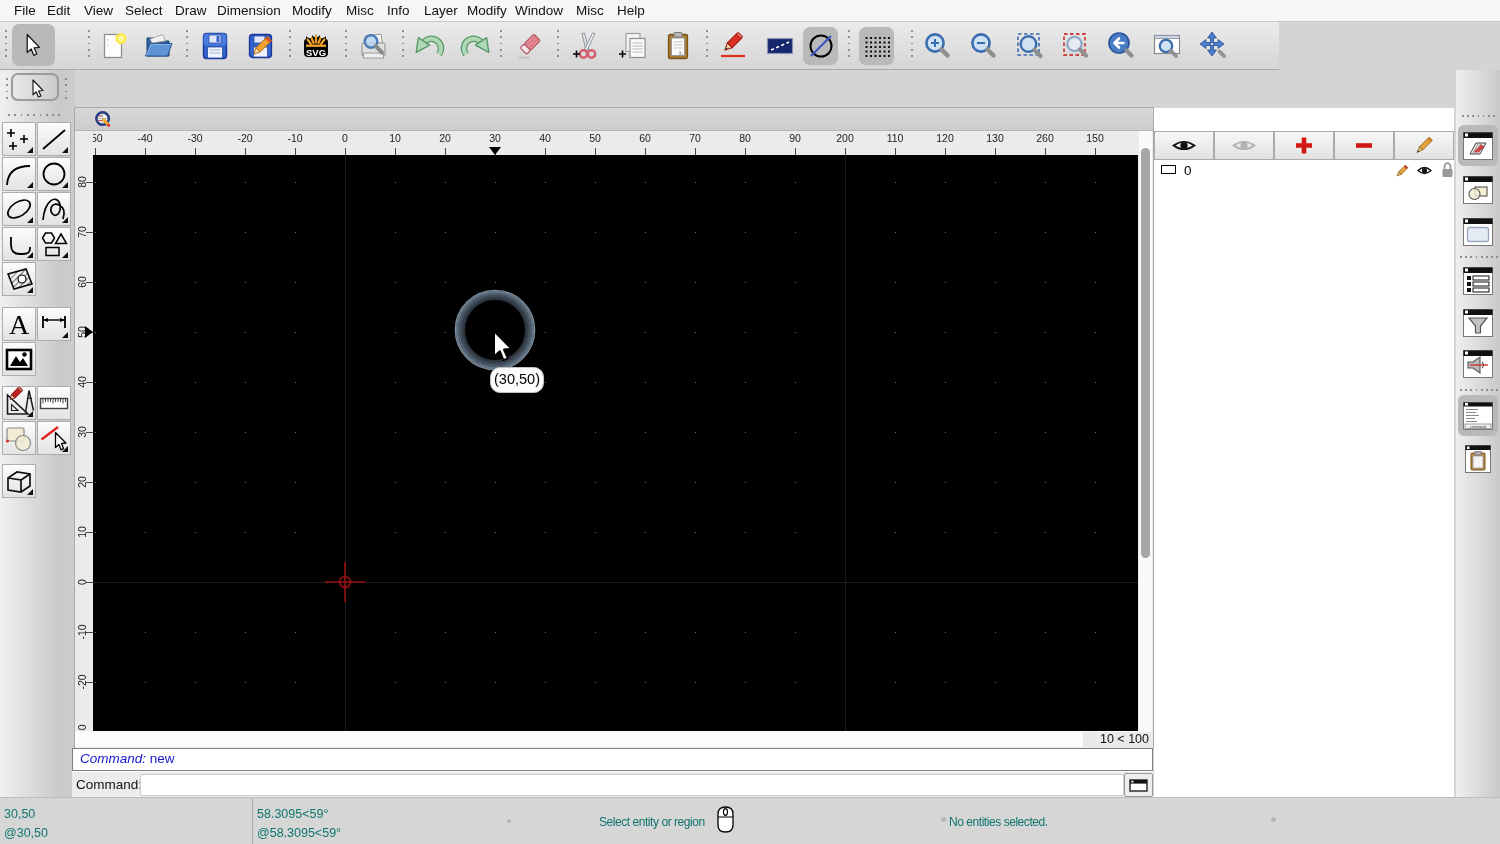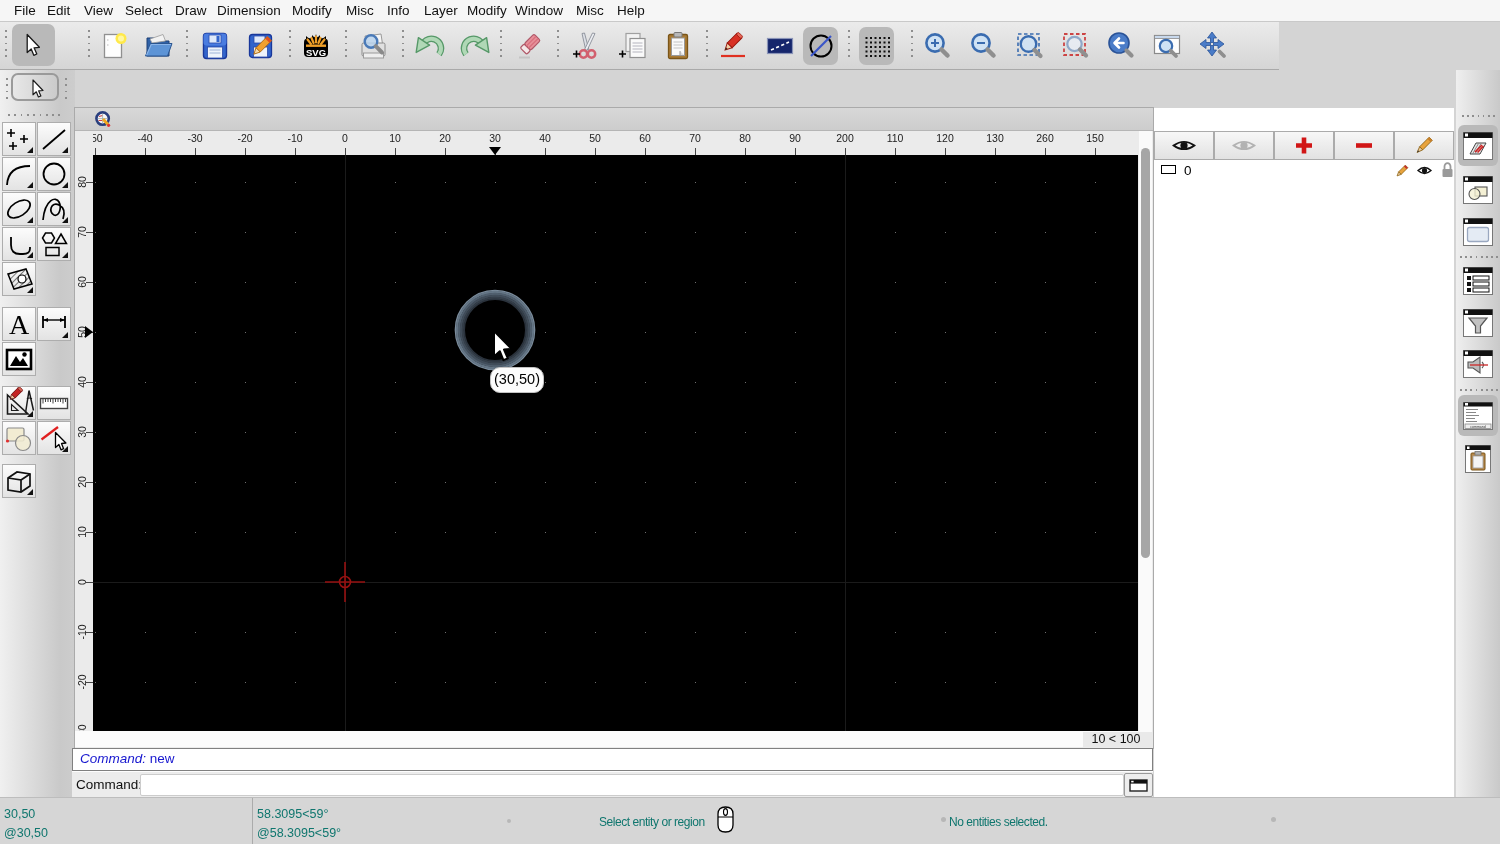--- a/index.html
+++ b/index.html
@@ -32,21 +32,21 @@
 .vlab { position:absolute; left:1px; font-size:10.5px; color:#222; transform:translate(-50%,-50%) rotate(-90deg); transform-origin:center; left:7px; }
 .vtick { position:absolute; left:11px; height:1px; width:7px; background:#444; }
 #canvas { left:18px; top:47px; width:1045px; height:576px; background:#000;
   background-image: radial-gradient(1.1px 1.1px at 2.5px 27.5px, #6e6e6e 55%, transparent 72%);
   background-size:50px 50px; }
 .metaV { position:absolute; top:0; width:1px; height:576px; background:#1b1b1b; }
 .metaH { position:absolute; left:0; height:1px; width:1045px; background:#1b1b1b; }
 #vscroll { left:1064px; top:23px; width:13px; height:616px; background:#fafafa; }
 #vthumb { left:2px; top:17px; width:9px; height:410px; background:#a6a6a6; border-radius:5px; }
 #hscrollstrip { left:0px; top:623px; width:1064px; height:16px; background:#fbfbfb; }
-#gridstat { left:1008px; top:624px; width:70px; height:15px; background:#e9e9e9; font-size:12.5px; color:#111; text-align:center; padding-right:4px; }
+#gridstat { left:1008px; top:624px; width:70px; height:15px; background:#e9e9e9; font-size:12.5px; color:#111; text-align:right; padding-right:4px; }
 
 
 #cmdhist { left:72px; top:748px; width:1081px; height:23px; background:#fff; border:1px solid #808080; font-size:13.5px; color:#1717cf; padding:2px 0 0 7px; }
 #cmdrow { left:72px; top:771px; width:1081px; height:26px; background:#ececec; border-top:1px solid #fdfdfd; }
 #cmdinput { left:68px; top:2px; width:984px; height:22px; background:#fff; border:1px solid #cccccc; border-radius:2px; }
 #cmdbtn { left:1052px; top:1px; width:29px; height:24px; background:#ededed; border:1px solid #9a9a9a; border-radius:2px; }
 
 
 #layerpanel { left:1154px; top:108px; width:300px; height:689px; background:#fff; }
 #lptitle { left:0; top:0; width:300px; height:23px; background:linear-gradient(#d8d8d8,#cdcdcd); border-bottom:1px solid #b5b5b5; }

